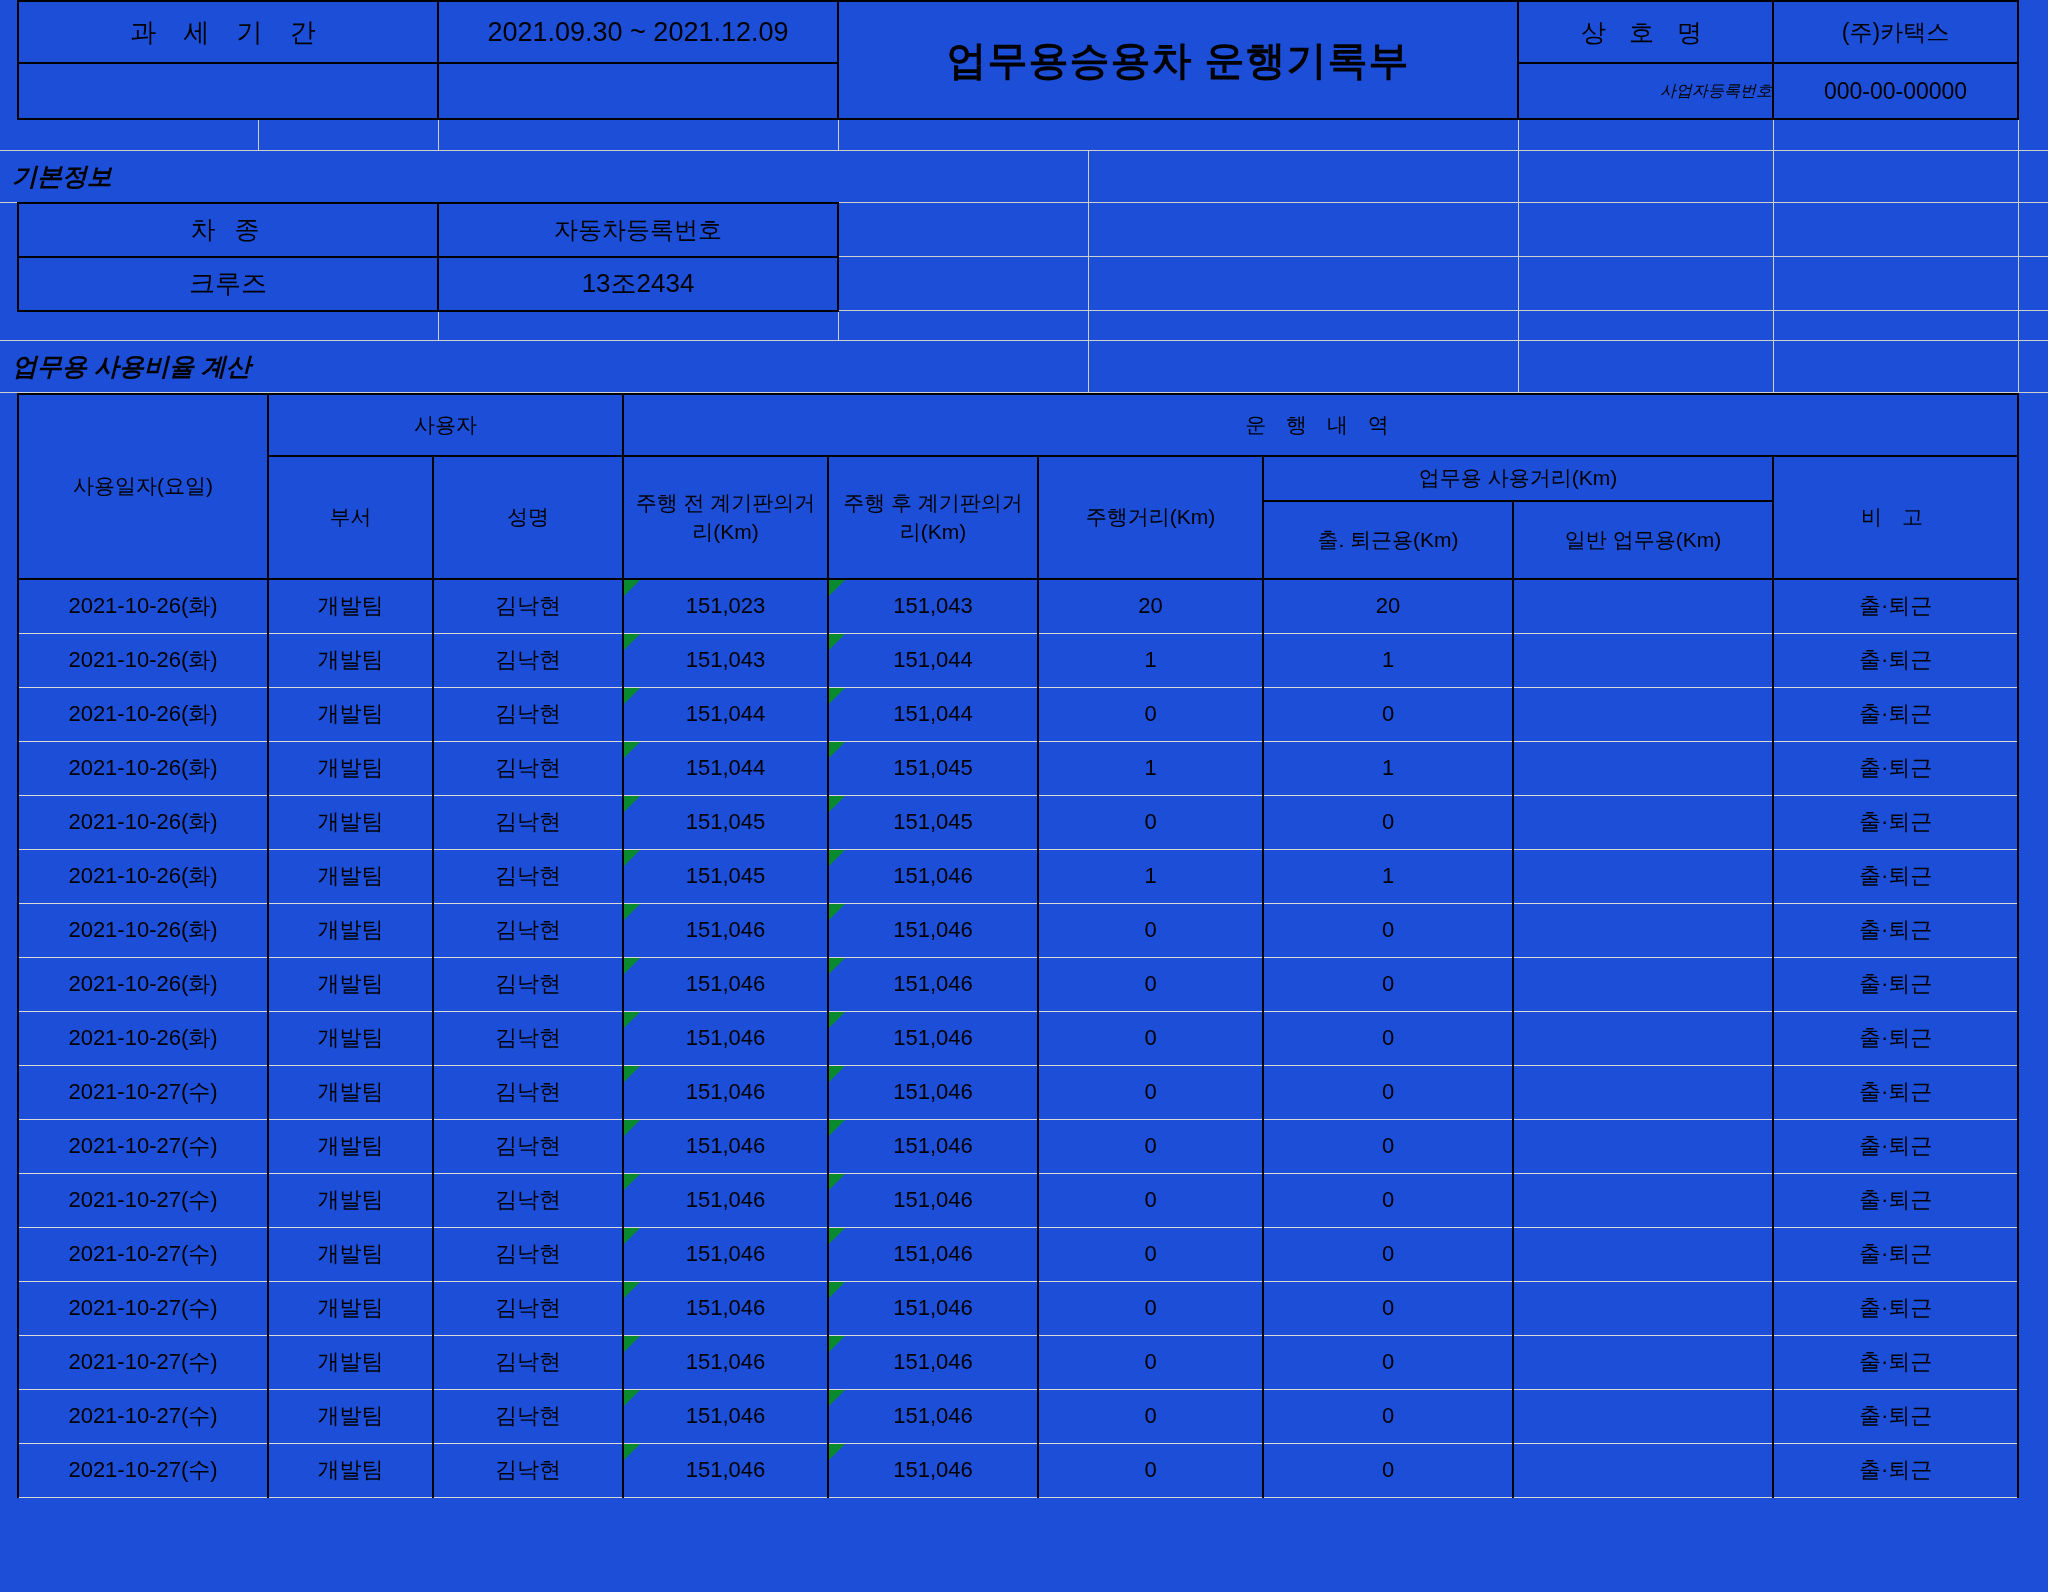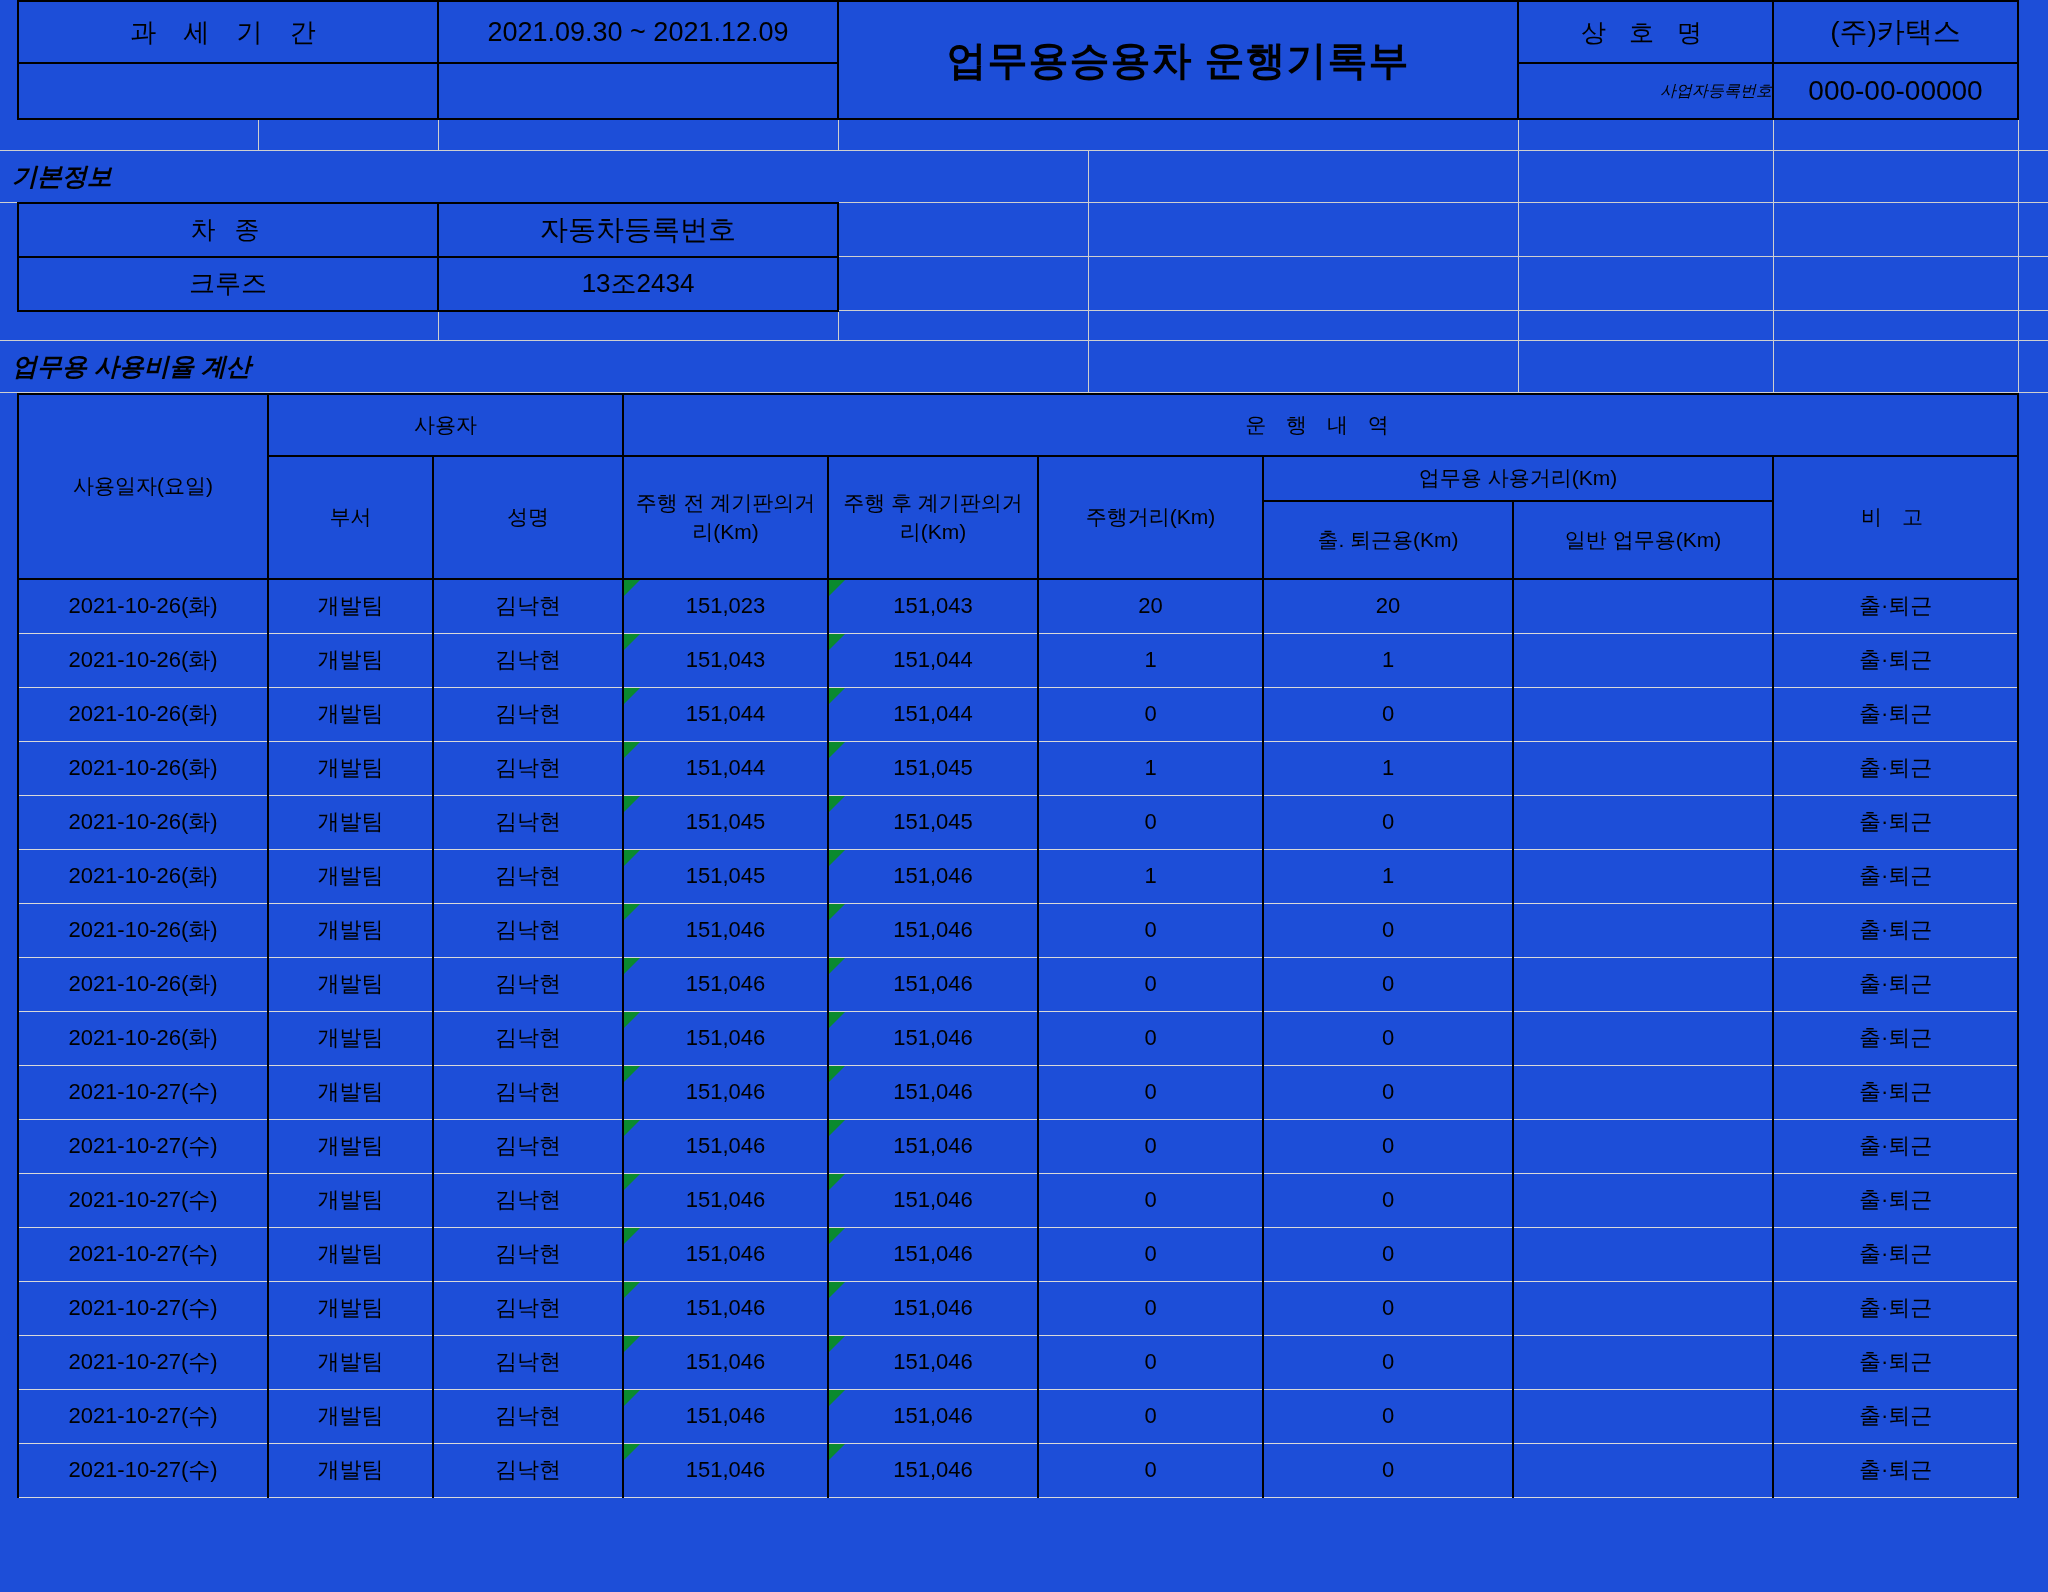--- a/index.html
+++ b/index.html
@@ -58,39 +58,39 @@
     font-size: 25px;
     letter-spacing: 8px;
   }
   .corp-label2 {
     text-align: right;
     font-size: 16px;
     font-style: italic;
   }
   .corp-value {
     text-align: center;
-    font-size: 28px;
+    font-size: 23px;
   }
 
   
   .section-title {
     font-size: 25px;
     font-weight: bold;
     padding-left: 12px;
   }
 
   
   .bi-head {
     text-align: center;
     font-size: 25px;
     letter-spacing: 6px;
   }
   .bi-head2 {
     text-align: center;
-    font-size: 28px;
+    font-size: 24px;
   }
   .bi-val {
     text-align: center;
     font-size: 26px;
   }
 
   
   .rec-table { width: 2048px; }
   .rec-head {
     text-align: center;

